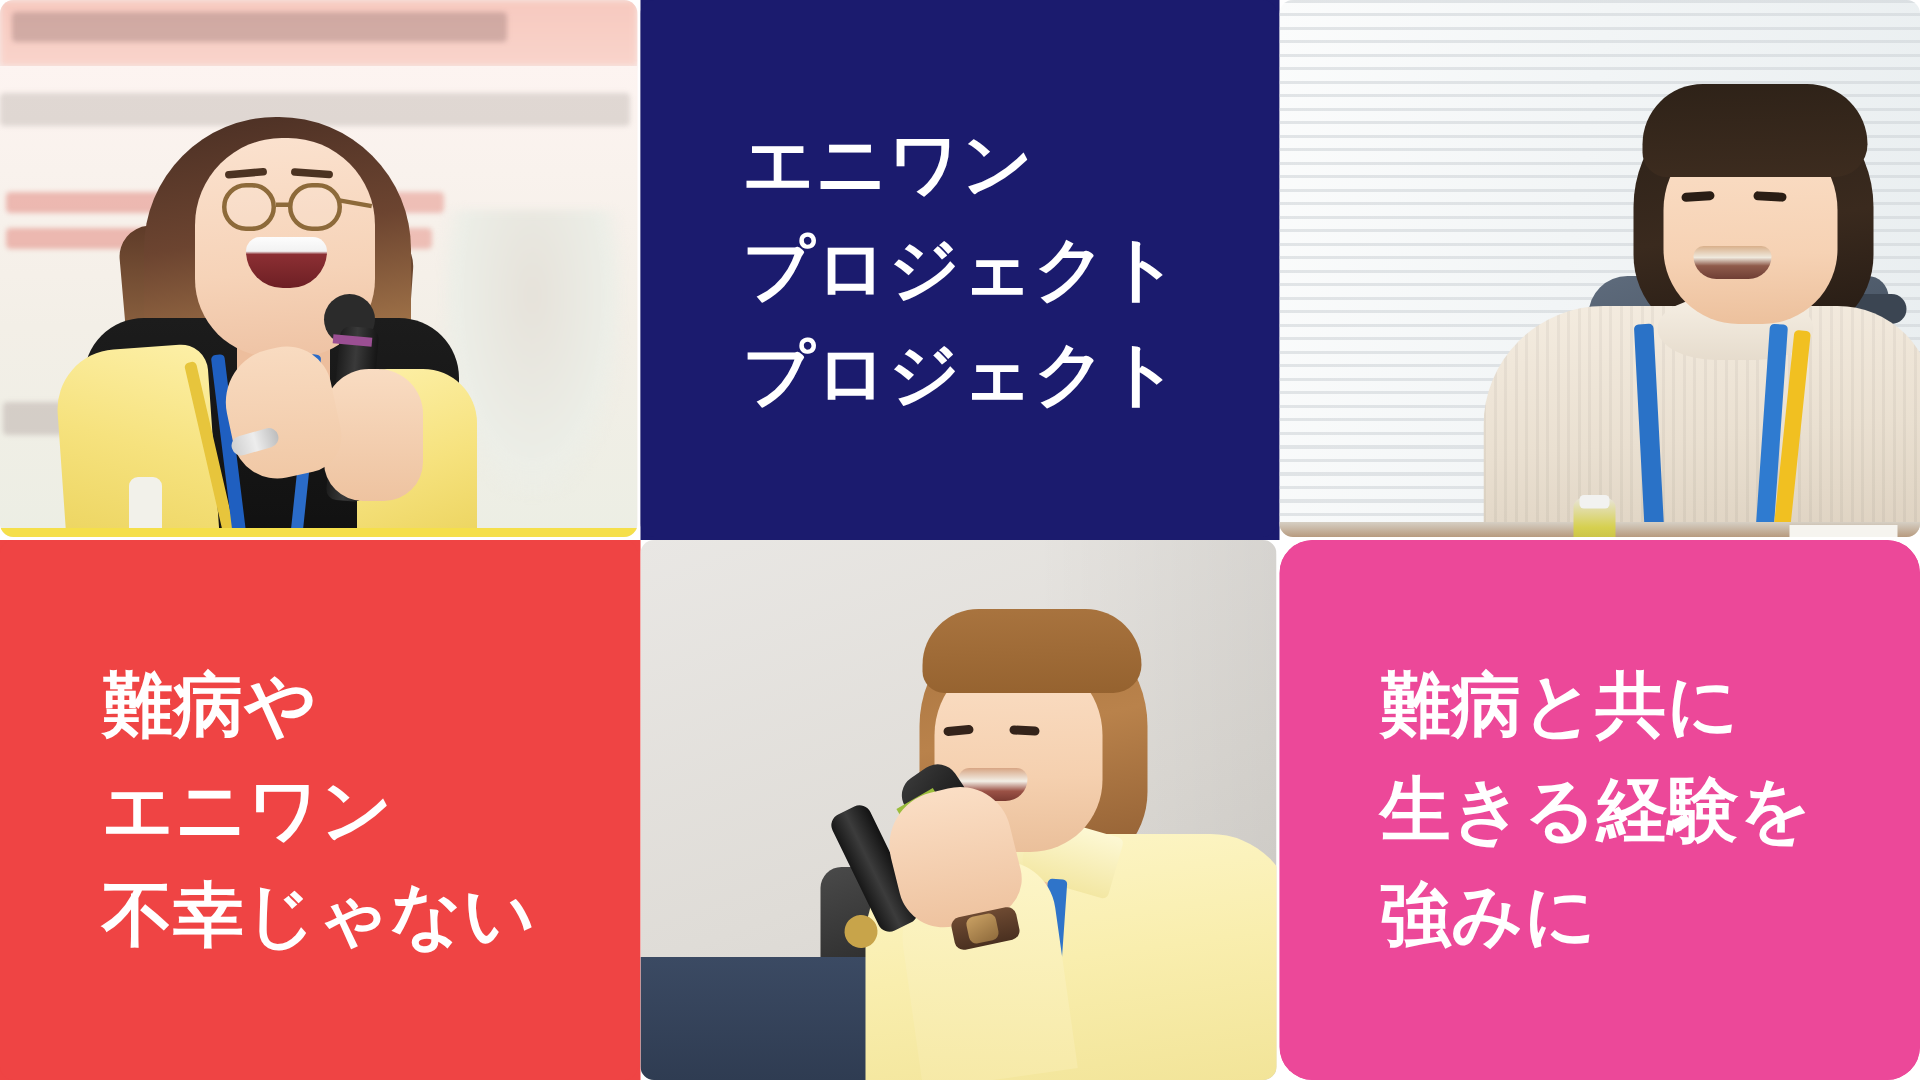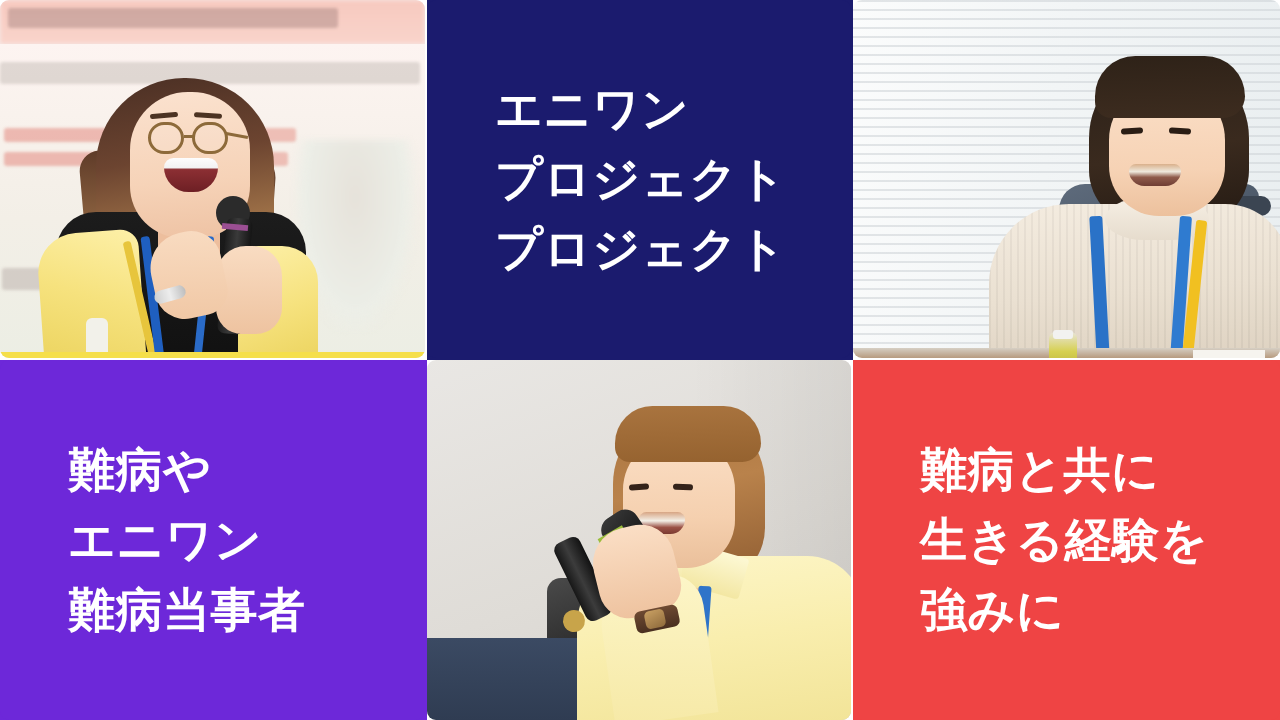--- a/index.html
+++ b/index.html
@@ -39,22 +39,22 @@
   .tile-line {
     color:#ffffff;
     font-weight:700;
     font-size:47px;
     line-height:70px;
     letter-spacing:0.5px;
     white-space:nowrap;
   }
   .tile-navy  { background:#1b1b6e; }
   .tile-navy .colour-tile { padding-left:68px; }
-  .tile-yellow{ background:#6d28d9; }
-  .tile-orange{ background:#ef4444; }
+  .tile-yellow{ background:#ef4444; }
+  .tile-orange{ background:#ec4899;border-radius:22px; }
   .tile-orange .colour-tile { padding-left:67px; }
 
   
   .photo { position:absolute; inset:0; }
 
   
   .p1 { background:#f6ecea; }
   .p1 .scr-pinkbar {
     position:absolute; left:0; top:0; width:100%; height:44px;
     background:linear-gradient(180deg,#f7c9bf 0%,#f9d4cb 100%);
@@ -491,21 +491,21 @@
         <div class="paper"></div>
       </div>
     </div>
   </div>
 
   <div class="cell b-edge tile-yellow">
     <div class="cell-inner">
       <div class="colour-tile tile-yellow">
         <div class="tile-line">難病や</div>
         <div class="tile-line">エニワン</div>
-        <div class="tile-line">難病当事者</div>
+        <div class="tile-line">不幸じゃない</div>
       </div>
     </div>
   </div>
 
   <div class="cell b-edge">
     <div class="cell-inner">
       <div class="photo p3">
         <div class="wall-shadow"></div>
         <div class="speaker"></div>
         <div class="podium"></div>

